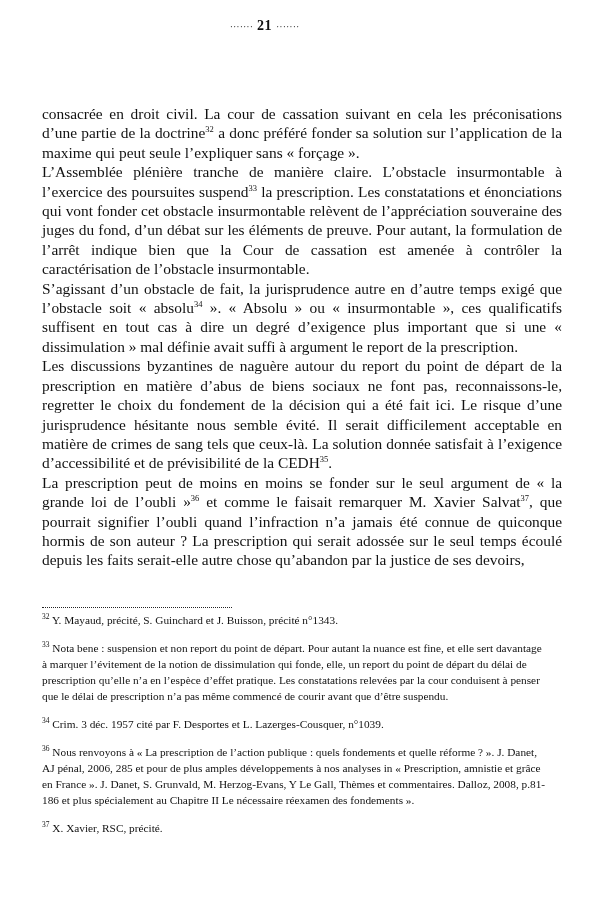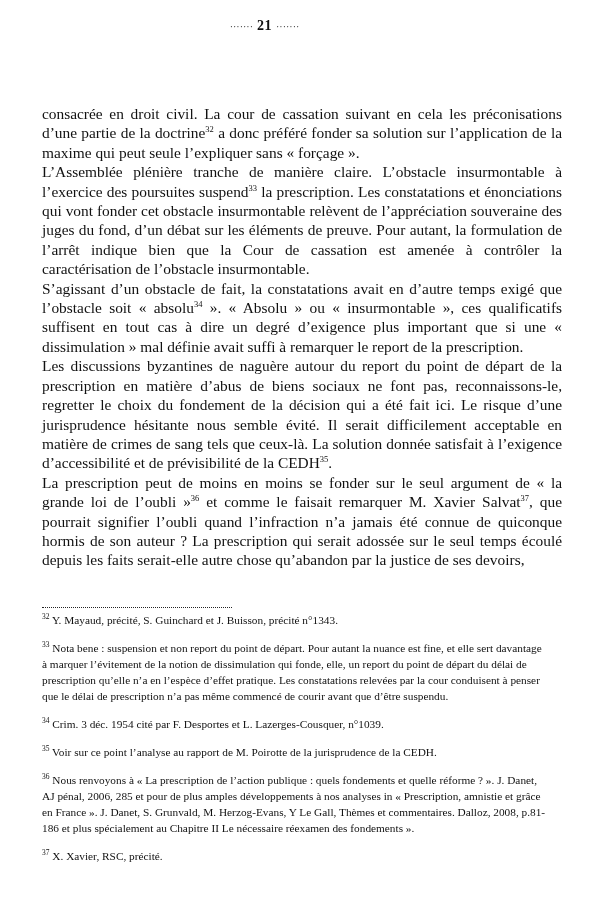--- a/index.html
+++ b/index.html
@@ -38,32 +38,31 @@
 </div>
 
 <div class="body-text">
   <p>
     <span>consacrée en droit civil. La cour de cassation suivant en cela les préconisations d’une partie de la doctrine</span><sup>32</sup><span> a donc préféré fonder sa solution sur l’application de la maxime qui peut seule l’expliquer sans « forçage ».</span>
   </p>
   <p>
     <span>L’Assemblée plénière tranche de manière claire. L’obstacle insurmontable à l’exercice des poursuites suspend</span><sup>33</sup><span> la prescription. Les constatations et énonciations qui vont fonder cet obstacle insurmontable relèvent de l’appréciation souveraine des juges du fond, d’un débat sur les éléments de preuve. Pour autant, la formulation de l’arrêt indique bien que la Cour de cassation est amenée à contrôler la caractérisation de l’obstacle insurmontable.</span>
   </p>
   <p>
-    <span>S’agissant d’un obstacle de fait, la constatations avait en d’autre temps exigé que l’obstacle soit « absolu</span><sup>34</sup><span> ». « Absolu » ou « insurmontable », ces qualificatifs suffisent en tout cas à dire un degré d’exigence plus important que si une « dissimulation » mal définie avait suffi à remarquer le report de la prescription.</span>
+    <span>S’agissant d’un obstacle de fait, la jurisprudence autre en d’autre temps exigé que l’obstacle soit « absolu</span><sup>34</sup><span> ». « Absolu » ou « insurmontable », ces qualificatifs suffisent en tout cas à dire un degré d’exigence plus important que si une « dissimulation » mal définie avait suffi à argument le report de la prescription.</span>
   </p>
   <p>
     <span>Les discussions byzantines de naguère autour du report du point de départ de la prescription en matière d’abus de biens sociaux ne font pas, reconnaissons-le, regretter le choix du fondement de la décision qui a été fait ici. Le risque d’une jurisprudence hésitante nous semble évité. Il serait difficilement acceptable en matière de crimes de sang tels que ceux-là. La solution donnée satisfait à l’exigence d’accessibilité et de prévisibilité de la CEDH</span><sup>35</sup><span>.</span>
   </p>
   <p>
     <span>La prescription peut de moins en moins se fonder sur le seul argument de « la grande loi de l’oubli »</span><sup>36</sup><span> et comme le faisait remarquer M. Xavier Salvat</span><sup>37</sup><span>, que pourrait signifier l’oubli quand l’infraction n’a jamais été connue de quiconque hormis de son auteur ? La prescription qui serait adossée sur le seul temps écoulé depuis les faits serait-elle autre chose qu’abandon par la justice de ses devoirs,</span>
   </p>
 </div>
 
 <div class="footnote-rule"></div>
 
 <div class="footnotes">
   <p><sup>32</sup><span> Y. Mayaud, précité, S. Guinchard et J. Buisson, précité n°1343.</span></p>
   <p><sup>33</sup><span> Nota bene : suspension et non report du point de départ. Pour autant la nuance est fine, et elle sert davantage à marquer l’évitement de la notion de dissimulation qui fonde, elle, un report du point de départ du délai de prescription qu’elle n’a en l’espèce d’effet pratique. Les constatations relevées par la cour conduisent à penser que le délai de prescription n’a pas même commencé de courir avant que d’être suspendu.</span></p>
-  <p><sup>34</sup><span> Crim. 3 déc. 1954 cité par F. Desportes et L. Lazerges-Cousquer, n°1039.</span></p>
-  <p><sup>35</sup><span> Voir sur ce point l’analyse au rapport de M. Poirotte de la jurisprudence de la CEDH.</span></p>
+  <p><sup>34</sup><span> Crim. 3 déc. 1957 cité par F. Desportes et L. Lazerges-Cousquer, n°1039.</span></p>
   <p><sup>36</sup><span> Nous renvoyons à « La prescription de l’action publique : quels fondements et quelle réforme ? ». J. Danet, AJ pénal, 2006, 285 et pour de plus amples développements à nos analyses in « Prescription, amnistie et grâce en France ». J. Danet, S. Grunvald, M. Herzog-Evans, Y Le Gall, Thèmes et commentaires. Dalloz, 2008, p.81-186 et plus spécialement au Chapitre II Le nécessaire réexamen des fondements ».</span></p>
   <p><sup>37</sup><span> X. Xavier, RSC, précité.</span></p>
 </div>
 
 </body></html>

